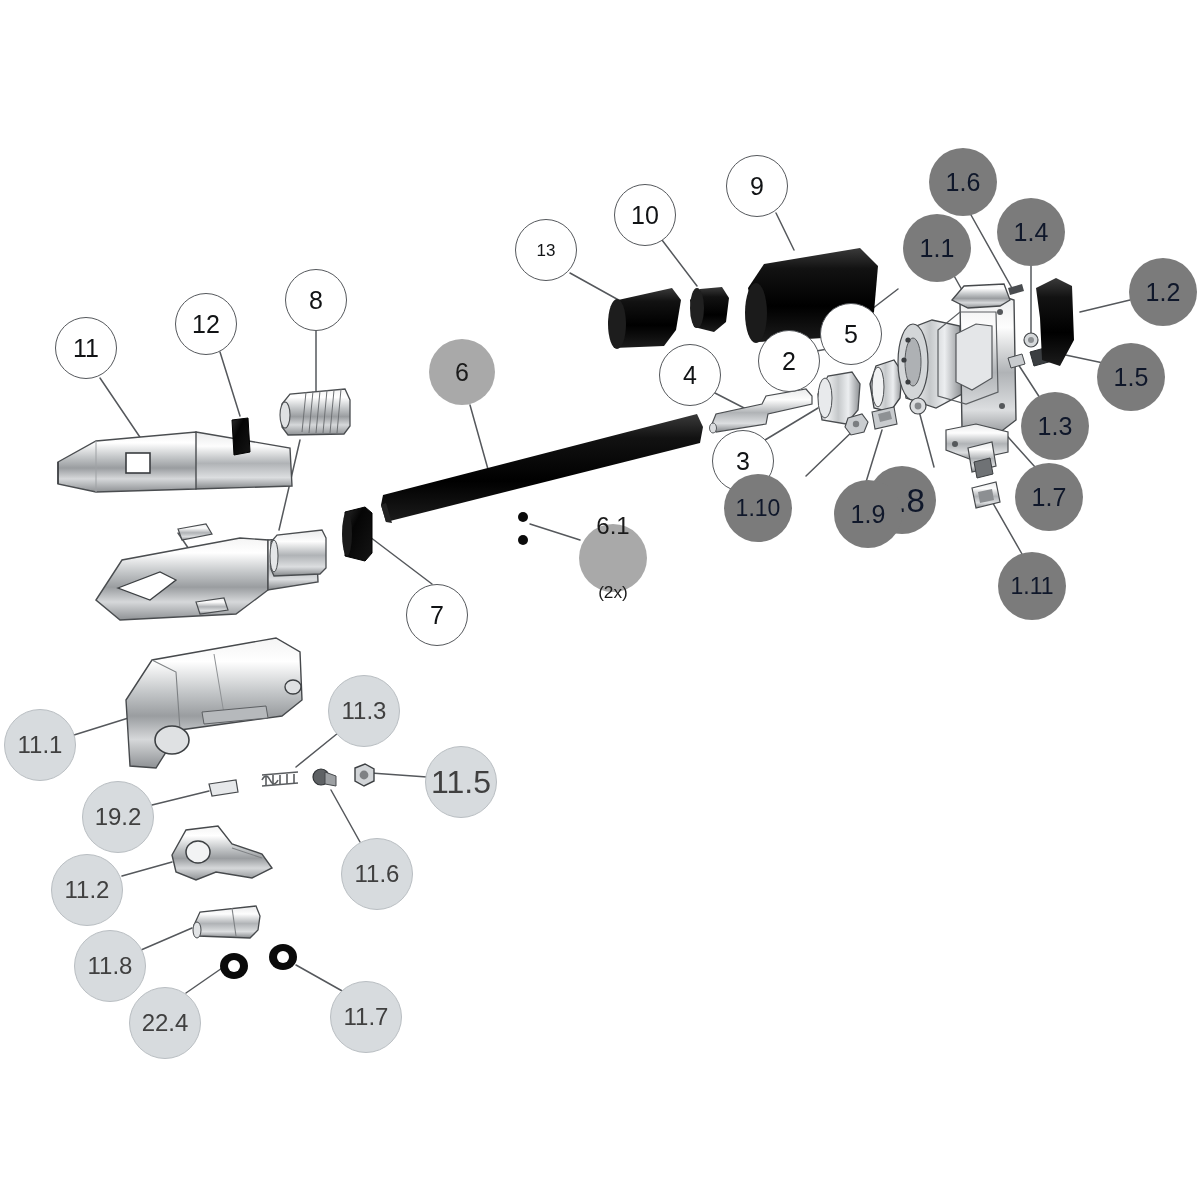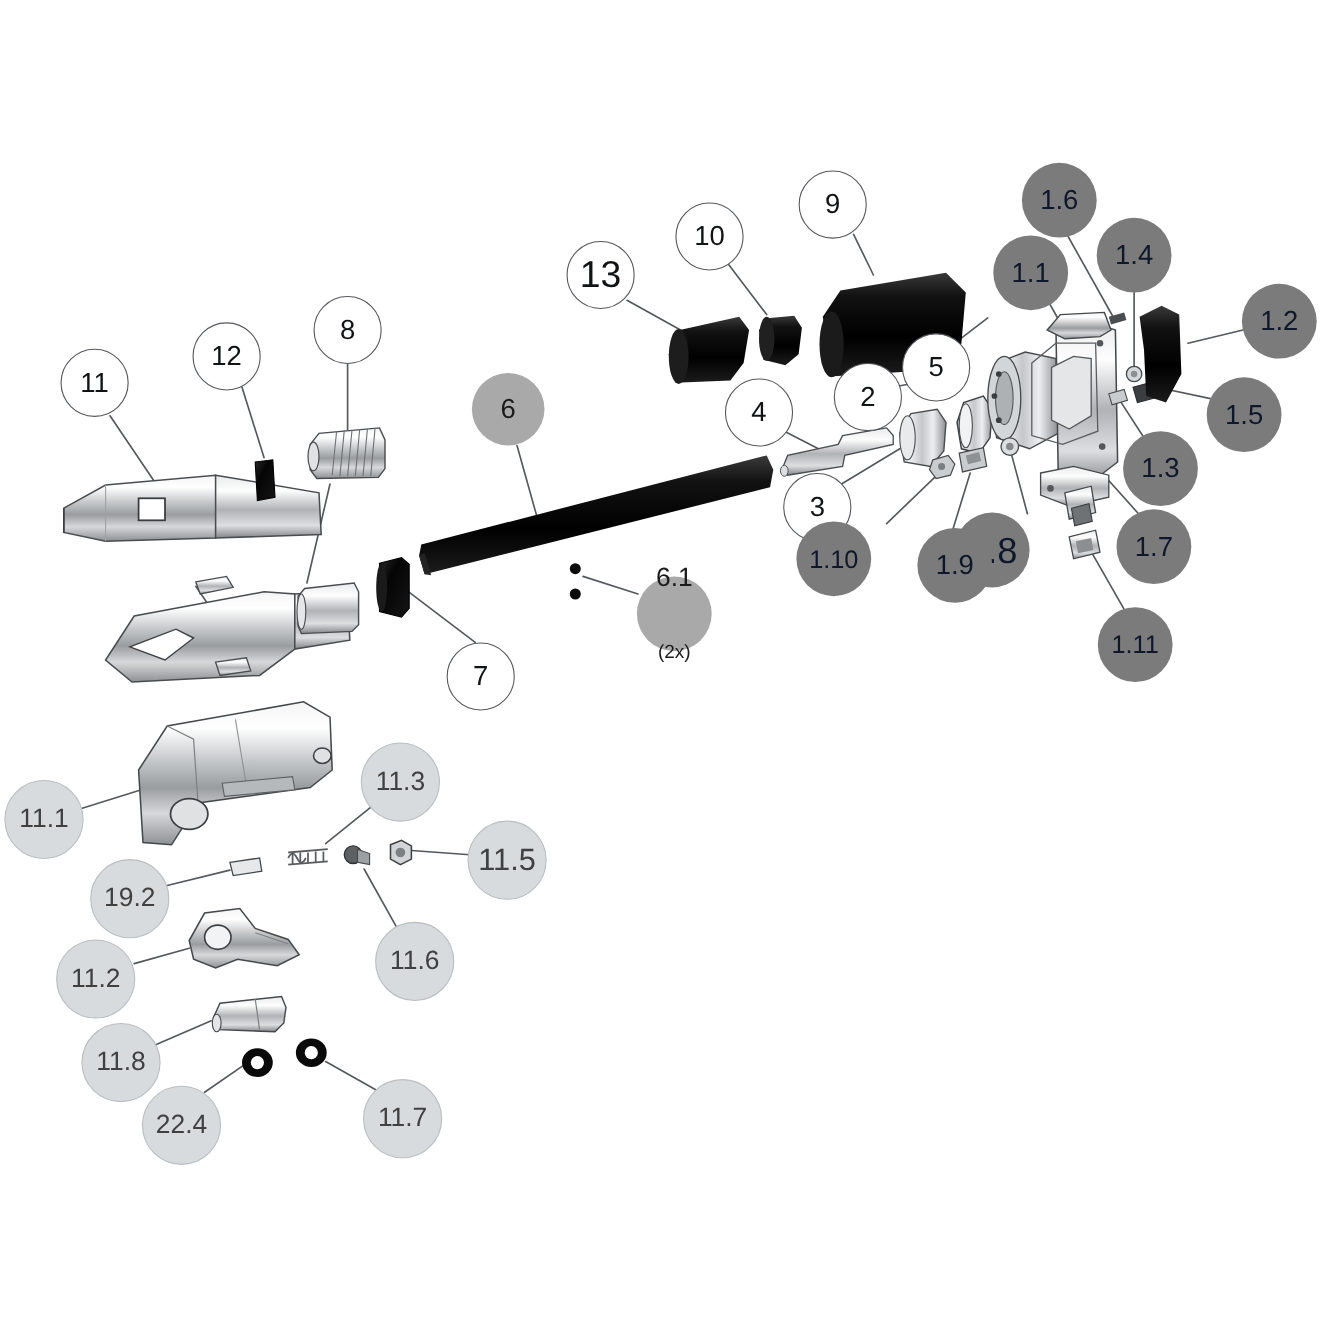--- a/index.html
+++ b/index.html
@@ -324,21 +324,21 @@
   <div id="bubble-layer">
       <div class="bubble b-white" style="left: 55px; top: 317px; width: 62px; height: 62px; font-size: 25px;">
         <span class="lbl">11</span>
       </div>
       <div class="bubble b-white" style="left: 175px; top: 293px; width: 62px; height: 62px; font-size: 25px;">
         <span class="lbl">12</span>
       </div>
       <div class="bubble b-white" style="left: 285px; top: 269px; width: 62px; height: 62px; font-size: 25px;">
         <span class="lbl">8</span>
       </div>
-      <div class="bubble b-white" style="left: 515px; top: 219px; width: 62px; height: 62px; font-size: 34px;">
+      <div class="bubble b-white" style="left: 515px; top: 219px; width: 62px; height: 62px; font-size: 17px;">
         <span class="lbl">13</span>
       </div>
       <div class="bubble b-white" style="left: 614px; top: 184px; width: 62px; height: 62px; font-size: 25px;">
         <span class="lbl">10</span>
       </div>
       <div class="bubble b-white" style="left: 726px; top: 155px; width: 62px; height: 62px; font-size: 25px;">
         <span class="lbl">9</span>
       </div>
       <div class="bubble b-mid" style="left: 429px; top: 339px; width: 66px; height: 66px; font-size: 25px;">
         <span class="lbl">6</span>
@@ -394,21 +394,21 @@
       </div>
       <div class="bubble b-dark" style="left: 998px; top: 552px; width: 68px; height: 68px; font-size: 23px;">
         <span class="lbl">1.11</span>
       </div>
       <div class="bubble b-light" style="left: 4px; top: 709px; width: 72px; height: 72px; font-size: 24px;">
         <span class="lbl">11.1</span>
       </div>
       <div class="bubble b-light" style="left: 328px; top: 675px; width: 72px; height: 72px; font-size: 24px;">
         <span class="lbl">11.3</span>
       </div>
-      <div class="bubble b-light" style="left: 425px; top: 746px; width: 72px; height: 72px; font-size: 28px;">
+      <div class="bubble b-light" style="left: 425px; top: 746px; width: 72px; height: 72px; font-size: 32px;">
         <span class="lbl">11.5</span>
       </div>
       <div class="bubble b-light" style="left: 82px; top: 781px; width: 72px; height: 72px; font-size: 24px;">
         <span class="lbl">19.2</span>
       </div>
       <div class="bubble b-light" style="left: 341px; top: 838px; width: 72px; height: 72px; font-size: 24px;">
         <span class="lbl">11.6</span>
       </div>
       <div class="bubble b-light" style="left: 51px; top: 854px; width: 72px; height: 72px; font-size: 24px;">
         <span class="lbl">11.2</span>

